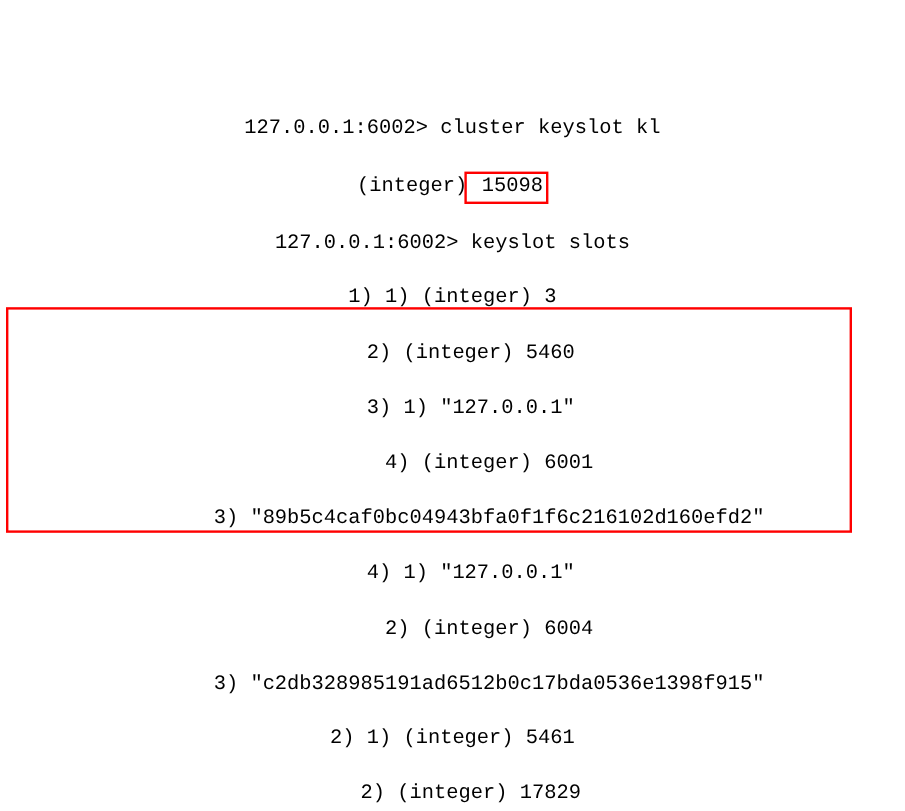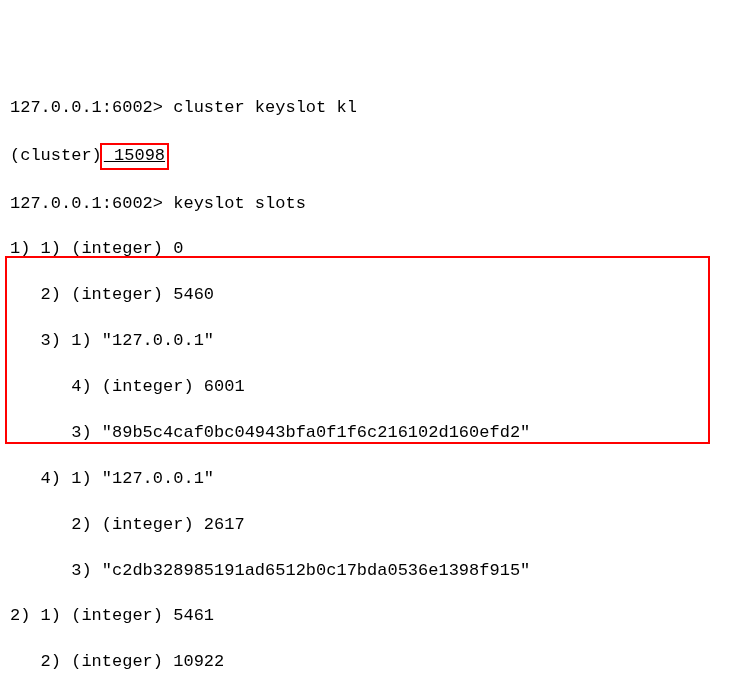--- a/index.html
+++ b/index.html
@@ -7,53 +7,52 @@
       font-family: "Courier New", Consolas, monospace;
       font-size: 17px;
       background: #fff;
       color: #000;
       padding: 5px 10px;
       line-height: 1.35;
       white-space: pre;
       position: relative;
       width: 754px;
     }
-    .line { display: block; }
+    .line { display: block; text-align: center; }
     .red-box {
       border: 2px solid #ff0000;
       display: inline-block;
       padding: 0 2px;
       margin-left: -2px;
-      text-decoration: underline;
     }
     .big-red-box {
       position: absolute;
       border: 2px solid #ff0000;
       pointer-events: none;
     }
     .prompt { display: inline; }
   </style>
 </head>
 <body>
 
 
 
 <div class="line"><span class="prompt">127.0.0.1:6002&gt; </span><span>cluster keyslot kl</span></div>
-<div class="line"><span>(cluster)</span><span class="red-box"> 15098</span></div>
+<div class="line"><span>(integer)</span><span class="red-box"> 15098</span></div>
 <div class="line"><span class="prompt">127.0.0.1:6002&gt; </span><span>keyslot slots</span></div>
-<div class="line">1) 1) (integer) 0</div>
+<div class="line">1) 1) (integer) 3</div>
 <div class="line">   2) (integer) 5460</div>
 <div class="line">   3) 1) "127.0.0.1"</div>
 <div class="line">      4) (integer) 6001</div>
 <div class="line">      3) "89b5c4caf0bc04943bfa0f1f6c216102d160efd2"</div>
 <div class="line">   4) 1) "127.0.0.1"</div>
-<div class="line">      2) (integer) 2617</div>
+<div class="line">      2) (integer) 6004</div>
 <div class="line">      3) "c2db328985191ad6512b0c17bda0536e1398f915"</div>
 <div class="line">2) 1) (integer) 5461</div>
-<div class="line">   2) (integer) 10922</div>
+<div class="line">   2) (integer) 17829</div>
 
 
 
 
 
 
 
 
 
 

